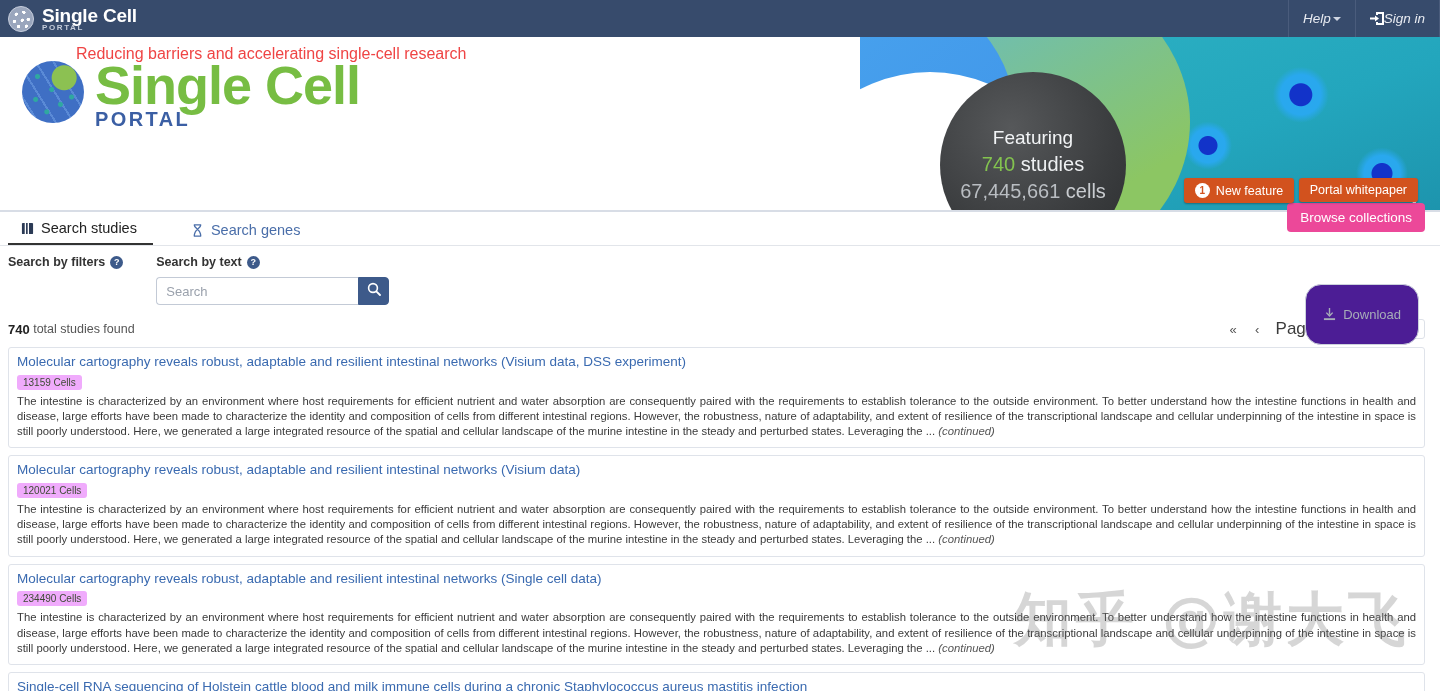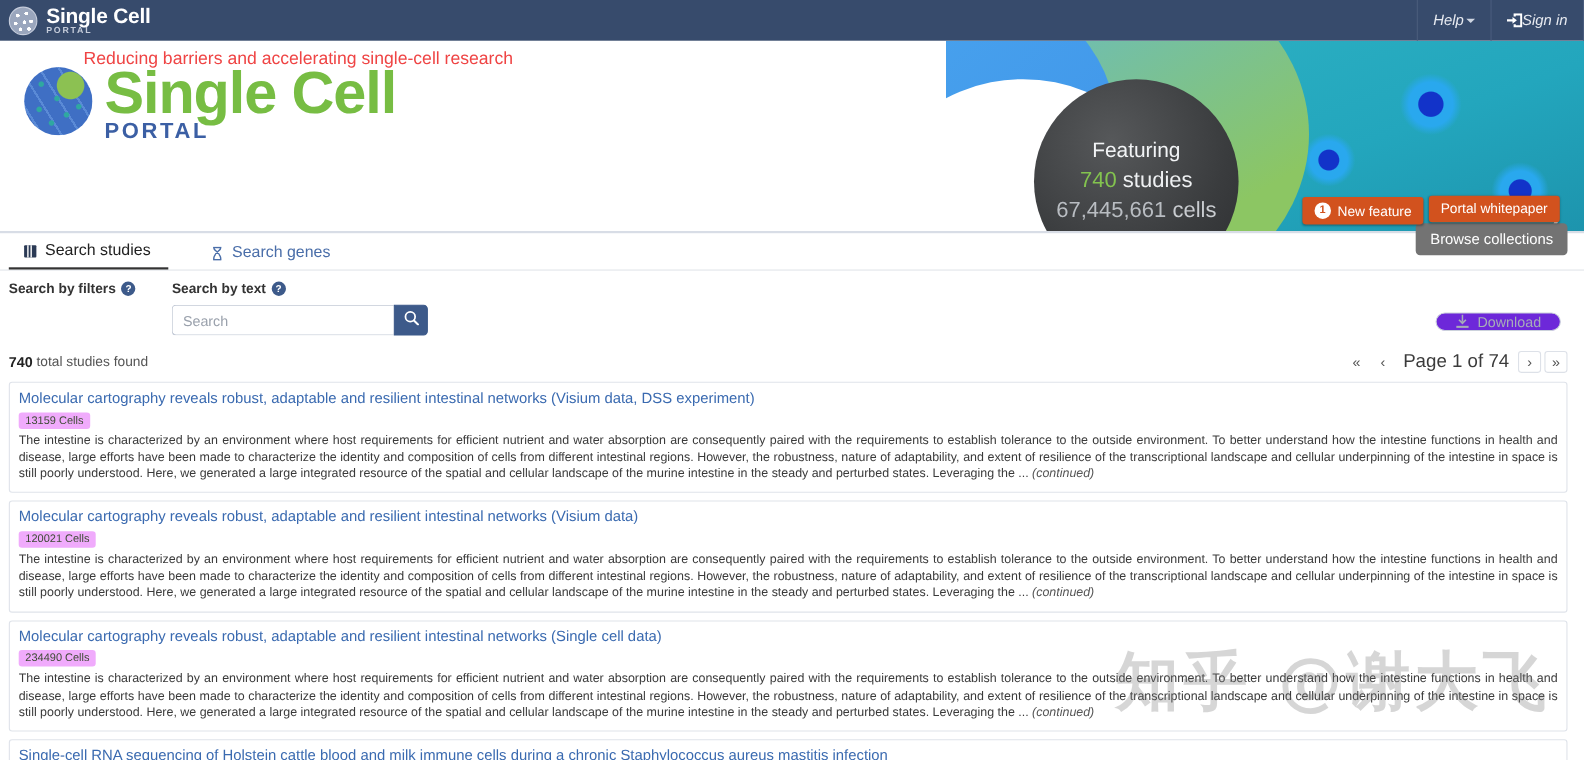--- a/index.html
+++ b/index.html
@@ -155,21 +155,21 @@
     gap: 25px;
   }
   .tab {
     display: flex; align-items: center; gap: 7px;
     font-size: 14.5px; padding: 6px 16px 7px 13px;
     color: #4a6ea9; cursor: pointer;
   }
   .tab.active { color: #222; border-bottom: 2px solid #333; }
   .browse-btn {
     position: absolute; right: 15px; top: -9px;
-    background: #737373; color: #fff; font-size: 13.5px;
+    background: #ec4899; color: #fff; font-size: 13.5px;
     padding: 7px 13px; border-radius: 4px; cursor: pointer;
   }
 
   
   .search-area { padding: 9px 0 0 8px; position: relative; }
   .sb-label { font-size: 12.5px; font-weight: bold; color: #333; display: flex; align-items: center; gap: 5px; }
   .qmark {
     width: 13px; height: 13px; border-radius: 50%; background: #3d5a8a;
     color: #fff; font-size: 9px; font-weight: bold;
     display: inline-flex; align-items: center; justify-content: center;
@@ -190,22 +190,22 @@
     color: #333; outline: none; font-family: "Liberation Sans", sans-serif;
   }
   .sinput::placeholder { color: #9aa1ac; }
   .sbtn {
     width: 31px; height: 28px; background: #3d5a8a; border: 1px solid #3d5a8a;
     border-radius: 0 4px 4px 0; color: #fff; cursor: pointer;
     display: flex; align-items: center; justify-content: center;
   }
   .dl-btn {
     position: absolute; right: 21px; top: 38px;
-    border: 1px solid #ccd2dc; border-radius: 16px; background: #6d28d9;
-    color: #a7adb8; font-size: 13px; padding: 0 17px; cursor: pointer;
+    border: 1px solid #ccd2dc; border-radius: 16px; background: #4c1d95;
+    color: #a7adb8; font-size: 13px; padding: 22px 17px; cursor: pointer;
     display: flex; align-items: center; gap: 7px;
   }
 
   
   .res-head {
     display: flex; align-items: center; margin: 14px 15px 0 8px;
     font-size: 12.5px; color: #555;
   }
   .res-head b { color: #222; font-size: 13px; }
   .pager { margin-left: auto; display: flex; align-items: center; gap: 3px; color: #3b3b3b; }

